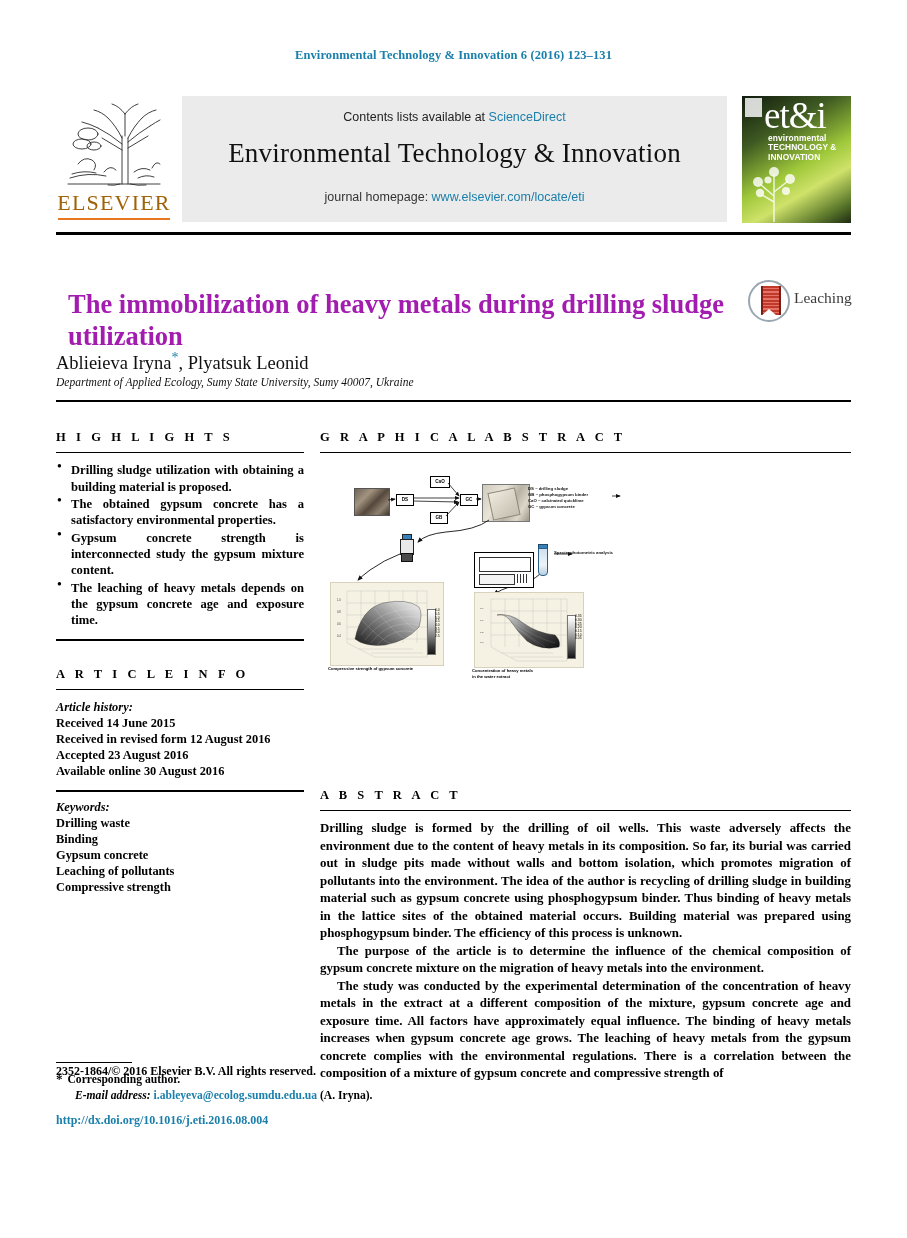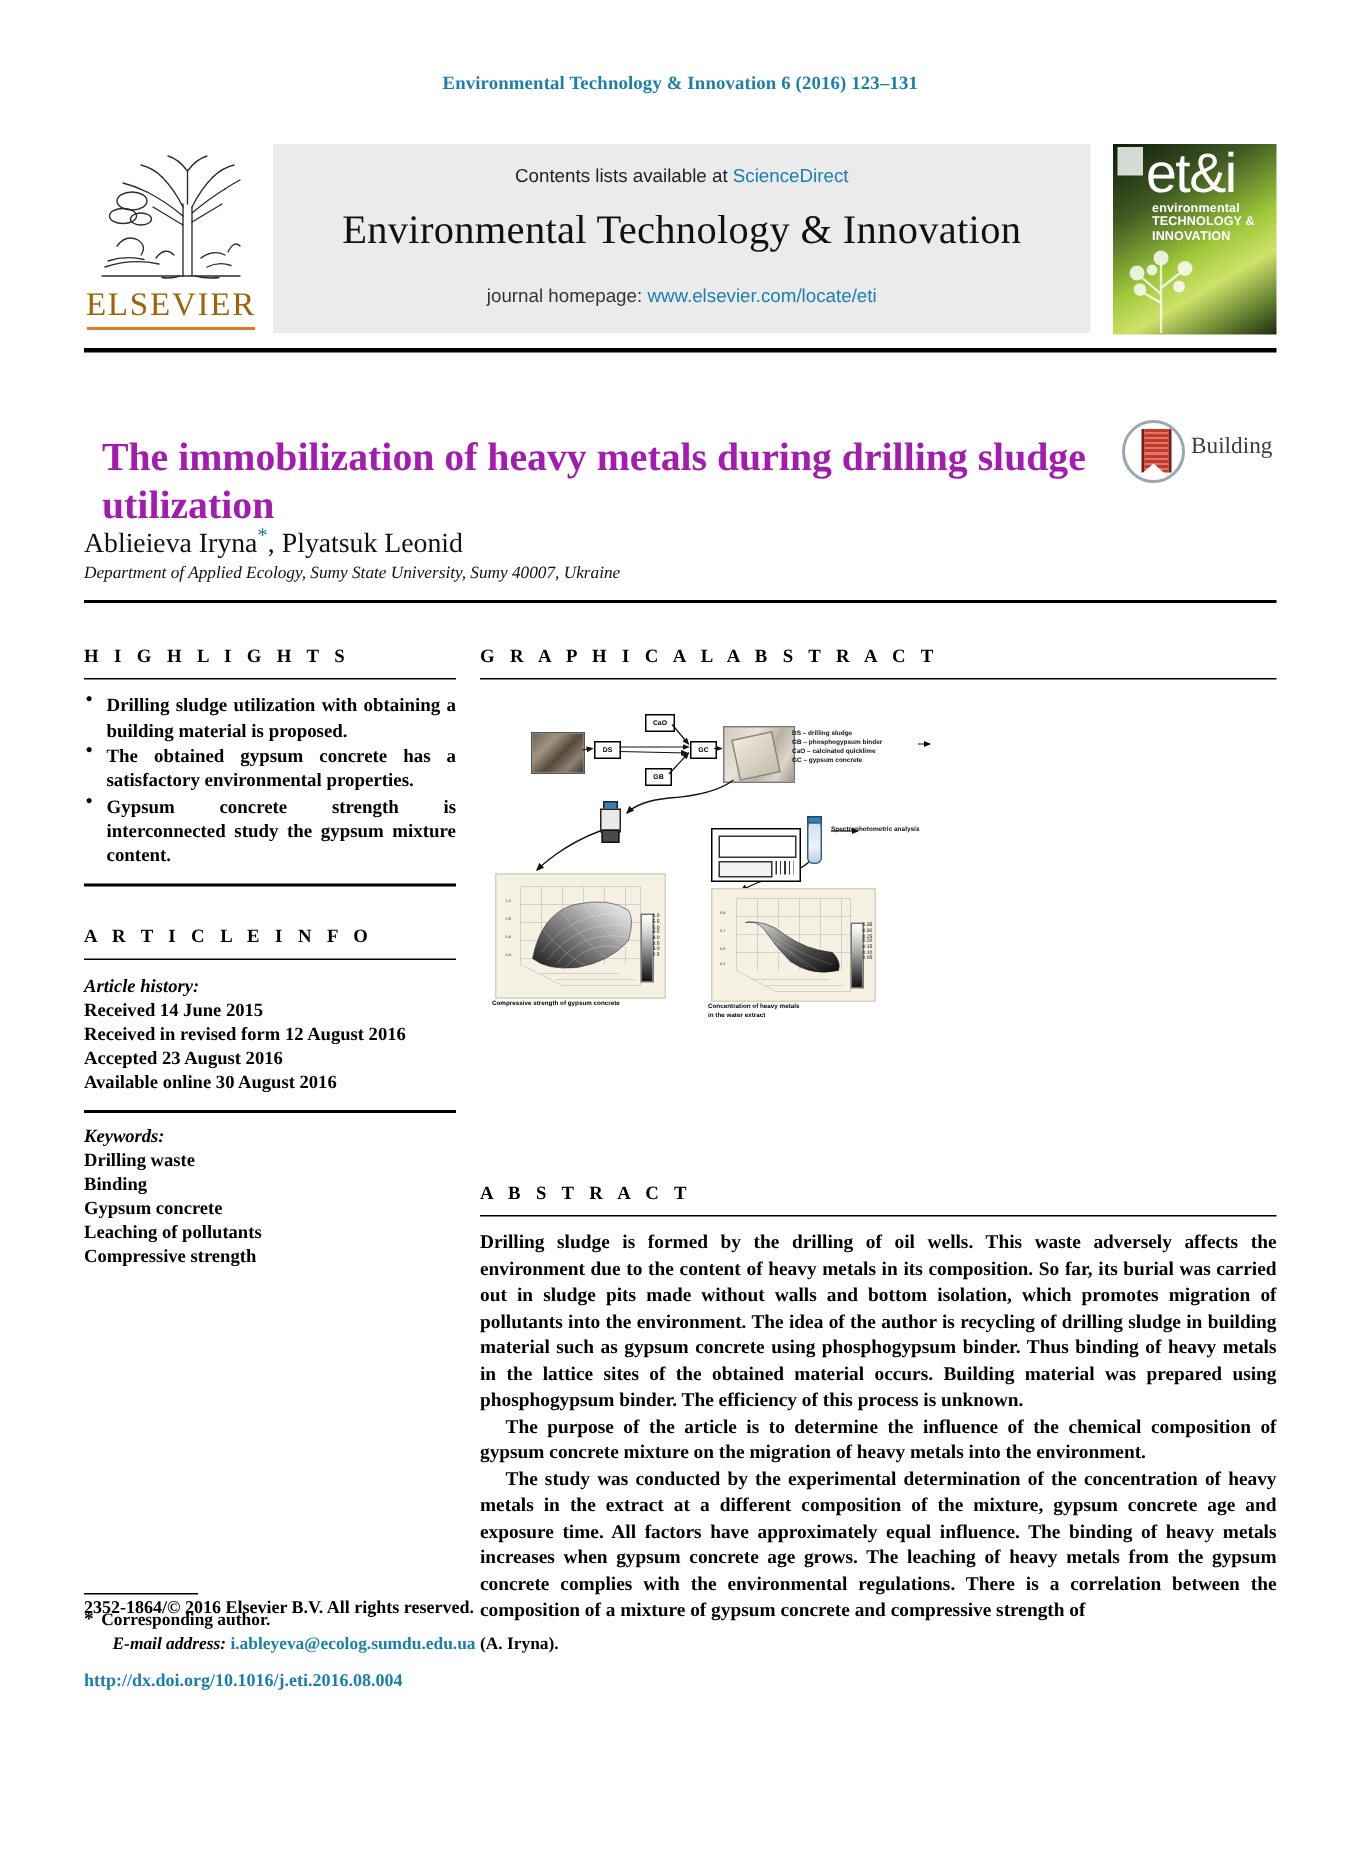--- a/index.html
+++ b/index.html
@@ -119,21 +119,21 @@
     position: absolute;
     left: 686px; top: 0px;
     width: 109px;
     height: 127px;
     overflow: hidden;
     background: linear-gradient(150deg, #0f1a0d 0%, #3f5a22 28%, #9fc83a 55%, #cfe26a 70%, #5d7a2c 88%, #1d2a12 100%);
   }
   .cover-et {
     position: absolute;
     left: 22px; top: 1px;
-    font-family: Liberation Sans, sans-serif;
+    font-family: Liberation Serif, serif;
     font-size: 37px;
     font-weight: 300;
     color: #ffffff;
     letter-spacing: -1px;
     line-height: 1;
   }
   .cover-sub {
     position: absolute;
     left: 26px; top: 38px;
     width: 80px;
@@ -609,33 +609,34 @@
   <div class="authors">
     <span>Ablieieva Iryna</span><span class="star">*</span><span>, Plyatsuk Leonid</span>
   </div>
 
   <div class="affiliation">Department of Applied Ecology, Sumy State University, Sumy 40007, Ukraine</div>
 
   <div class="crossmark">
     <div class="cm-circle">
       <div class="cm-book"></div>
     </div>
-    <div class="cm-text">Building</div>
+    <div class="cm-text">Leaching</div>
   </div>
 
   <div class="title-rule"></div>
 
   <div class="col-left">
 
     <div class="sec-head">H I G H L I G H T S</div>
     <div class="hr-thin"></div>
     <ul class="highlights">
       <li>Drilling sludge utilization with obtaining a building material is proposed.</li>
       <li>The obtained gypsum concrete has a satisfactory environmental properties.</li>
       <li>Gypsum concrete strength is interconnected study the gypsum mixture content.</li>
+      <li>The leaching of heavy metals depends on the gypsum concrete age and exposure time.</li>
     </ul>
     <div class="hr-thick"></div>
 
     <div style="height:26px"></div>
 
     <div class="sec-head">A R T I C L E   I N F O</div>
     <div class="hr-thin"></div>
     <div class="ai-block">
       <div class="ai-label">Article history:</div>
       <div>Received 14 June 2015</div>

